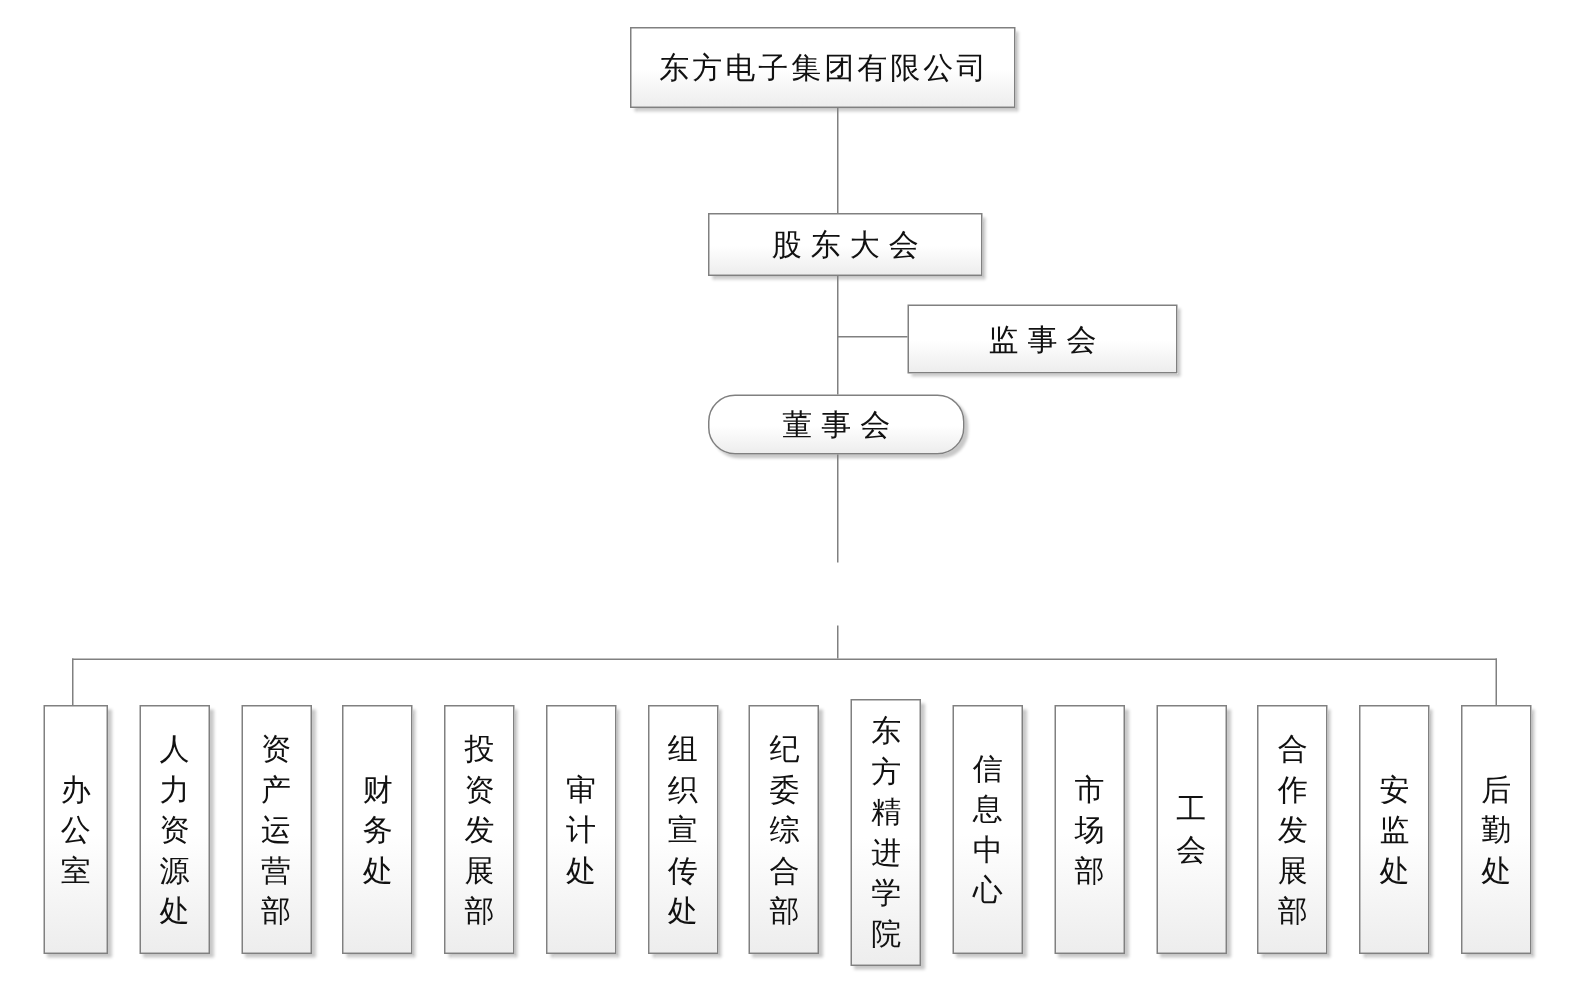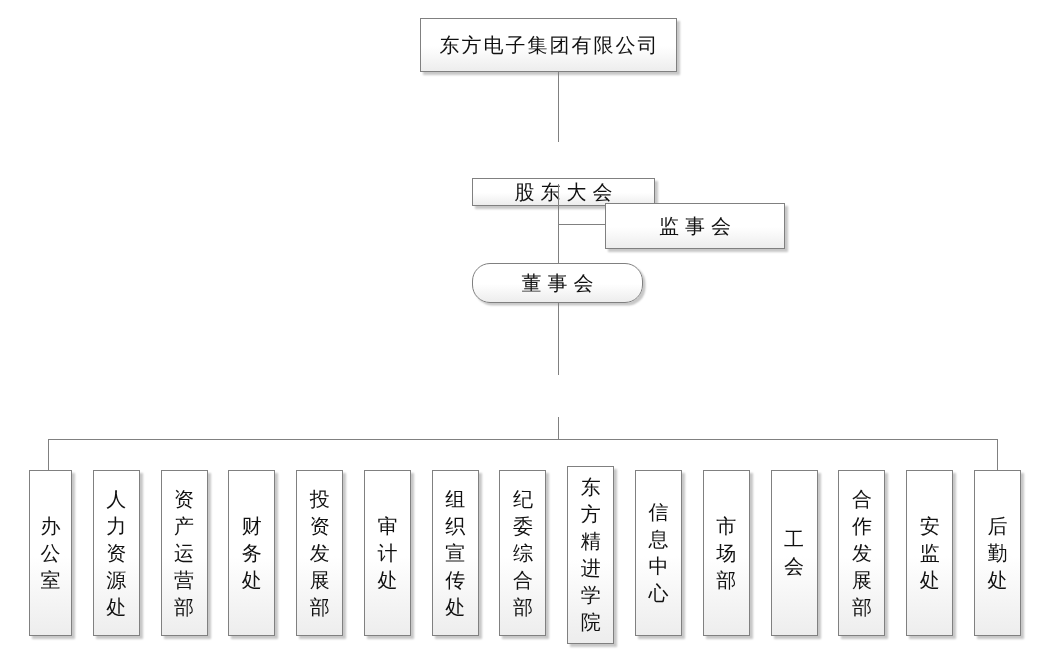--- a/index.html
+++ b/index.html
@@ -10,21 +10,21 @@
   }
   .node {
     position:absolute; box-sizing:border-box;
     border:1px solid var(--line,#808080);
     background:linear-gradient(180deg,#ffffff 52%,#ededed 100%);
     box-shadow:2.5px 2.5px 2px var(--shadow,rgba(0,0,0,0.22));
     display:flex; align-items:center; justify-content:center;
     font-size:20px; letter-spacing:6px; text-indent:6px;
   }
   .node.company { left:420px; top:18px;  width:257px; height:54px; letter-spacing:2px; text-indent:2px; }
-  .node.shareholders { left:472px; top:142px; width:183px; height:28px;margin-top:36px; }
+  .node.shareholders { left:472px; top:142px; width:183px; height:42px; }
   .node.supervisors  { left:605px; top:203px; width:180px; height:46px;text-align:center; }
   .node.board        { left:472px; top:263px; width:171px; height:40px;border-radius:18px; }
   .node.gm           { left:472px; top:375px; width:171px; height:42px; }
 
   .line { position:absolute; background:var(--line,#808080); }
   .v { width:1px; }
   .h { height:1px; }
   .v-company-share { left:558px; top:72px;  height:70px; }
   .v-share-board   { left:558px; top:184px; height:79px; }
   .h-supervisors   { left:558px; top:224px; width:47px; }

